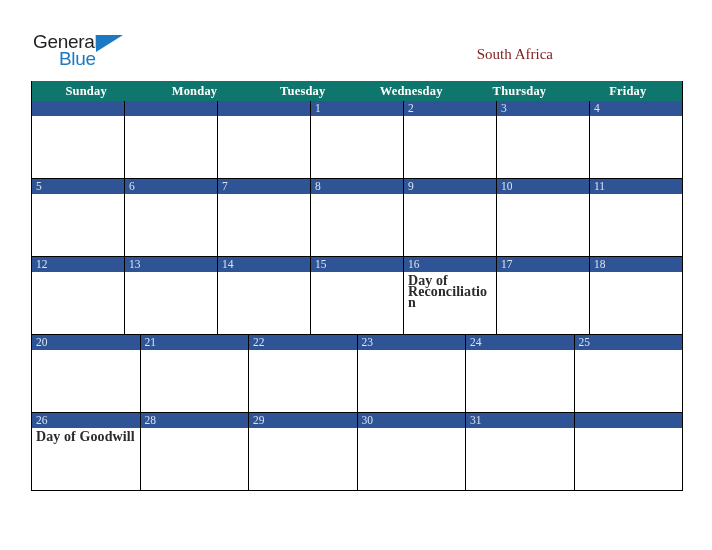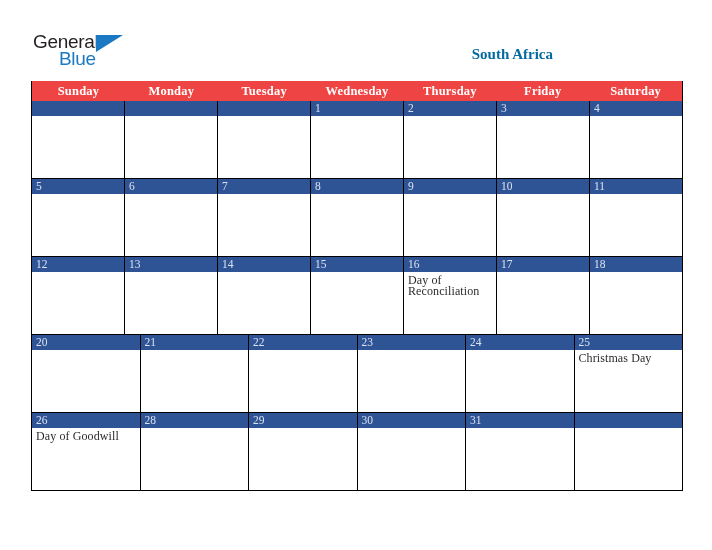--- a/index.html
+++ b/index.html
@@ -74,41 +74,41 @@
     font-weight: normal;
     letter-spacing: 0px;
     line-height: 40px;
   }
 
   .cal-region {
     position: absolute;
     right: 31px;
     top: 45px;
     font-size: 15px;
-    font-weight: bold;
-    color: #0369a1;
+    font-weight: normal;
+    color: #7f1d1d;
     line-height: 18px;
     white-space: nowrap;
   }
 
   
   .calendar {
     position: absolute;
     left: 31px;
     top: 81px;
     width: 650px;
     border-left: 1px solid #000000;
     border-right: 1px solid #000000;
     border-bottom: 1px solid #000000;
     box-sizing: content-box;
   }
 
   .dow-row {
     display: flex;
-    background: #ef4444;
+    background: #0f766e;
     height: 20px;
   }
   .dow-cell {
     flex: 1 1 0;
     color: #ffffff;
     font-size: 12.5px;
     font-weight: bold;
     text-align: center;
     line-height: 20px;
     letter-spacing: 0.2px;
@@ -148,22 +148,22 @@
     white-space: nowrap;
   }
 
   .day-body {
     flex: 1 1 auto;
     padding: 3px 4px 0 4px;
     box-sizing: border-box;
     overflow: hidden;
   }
   .day-event {
-    font-size: 12px;
-    font-weight: normal;
+    font-size: 14px;
+    font-weight: bold;
     color: #2b2b2b;
     line-height: 11px;
     letter-spacing: 0.1px;
     word-wrap: break-word;
   }
 </style>
 </head>
 <body>
 
 <div class="page-header">
@@ -180,21 +180,20 @@
 </div>
 
 <div class="calendar">
   <div class="dow-row">
       <div class="dow-cell">Sunday</div>
       <div class="dow-cell">Monday</div>
       <div class="dow-cell">Tuesday</div>
       <div class="dow-cell">Wednesday</div>
       <div class="dow-cell">Thursday</div>
       <div class="dow-cell">Friday</div>
-      <div class="dow-cell">Saturday</div>
     </div>
   <div id="weeks-container">
       <div class="week-row">
         <div class="day-cell">
           <div class="day-num-bar"></div>
           <div class="day-body">
             <div class="day-event"></div>
           </div>
         </div>
         <div class="day-cell">
@@ -348,23 +347,20 @@
           </div>
         </div>
         <div class="day-cell">
           <div class="day-num-bar">24</div>
           <div class="day-body">
             <div class="day-event"></div>
           </div>
         </div>
         <div class="day-cell">
           <div class="day-num-bar">25</div>
-          <div class="day-body">
-            <div class="day-event">Christmas Day</div>
-          </div>
         </div>
       </div>
       <div class="week-row">
         <div class="day-cell">
           <div class="day-num-bar">26</div>
           <div class="day-body">
             <div class="day-event">Day of Goodwill</div>
           </div>
         </div>
         <div class="day-cell">

